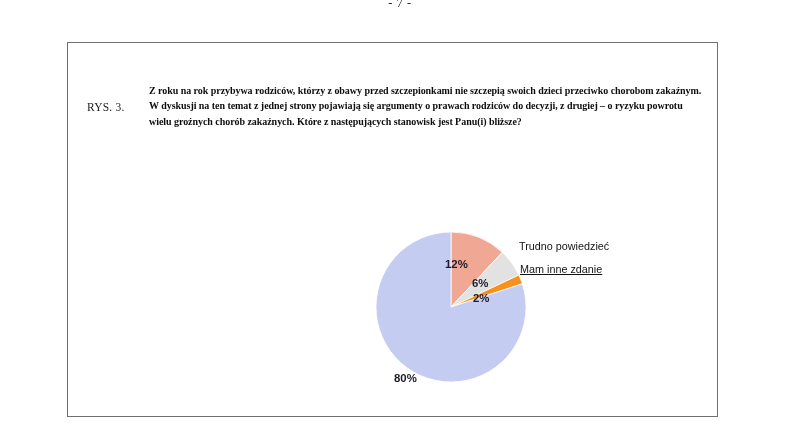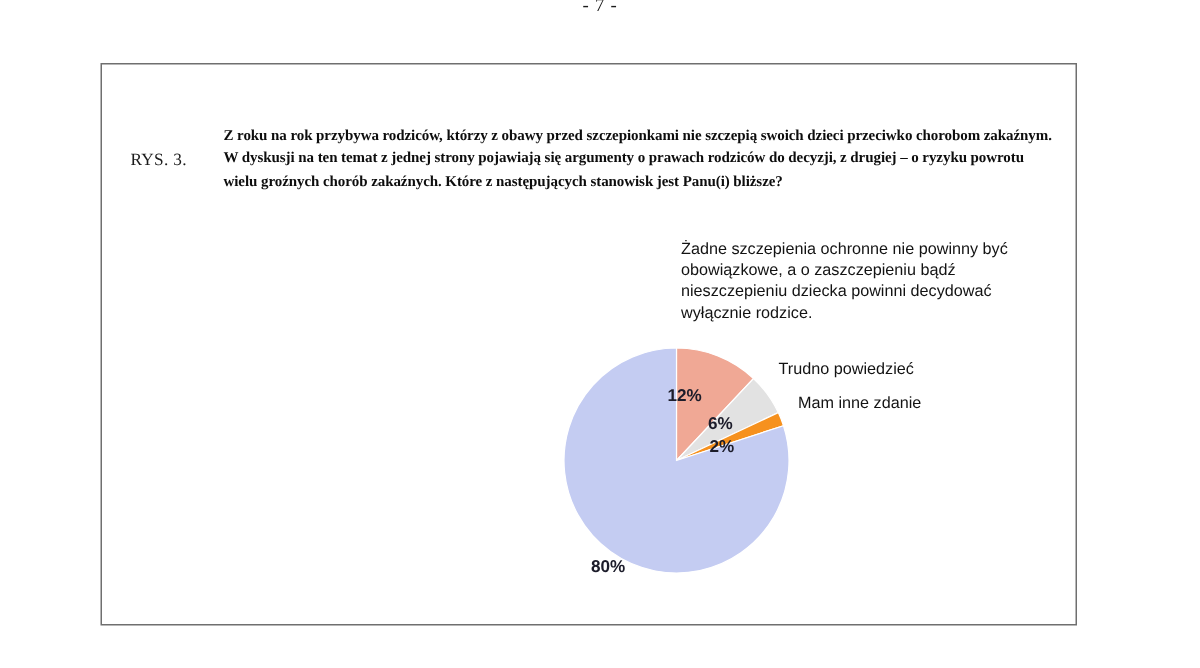--- a/index.html
+++ b/index.html
@@ -123,21 +123,21 @@
     line-height: 14.2px;
     white-space: pre-line;
   }
   #cat-0 {           
     left: 386px;
     top: 116px;
     width: 250px;
     text-align: left;
   }
   #cat-1 { left: 451px; top: 196px; }   
-  #cat-2 { left: 464px; top: 219px; }   
+  #cat-2 { left: 452px; top: 219px; text-decoration: underline; }   
   #cat-3 {                               
     left: 17px;
     top: 288px;
     width: 290px;
   }
 </style>
 </head>
 <body>
 
 <div id="page">
@@ -161,19 +161,18 @@
             <path d="M 76 76 L 143.86 44.07 A 75 75 0 0 1 147.33 52.82 Z" fill="#F6911E" stroke="#ffffff" stroke-width="0.8"></path>
             <path d="M 76 76 L 147.33 52.82 A 75 75 0 1 1 76.00 1.00 Z" fill="#C4CCF2" stroke="#ffffff" stroke-width="0.8"></path>
           </g>
       </svg>
 
       <div class="pct-label" id="pct-0">12%</div>
       <div class="pct-label" id="pct-1">6%</div>
       <div class="pct-label" id="pct-2">2%</div>
       <div class="pct-label" id="pct-3">80%</div>
 
-      <div class="cat-label" id="cat-0">Żadne szczepienia ochronne nie powinny być obowiązkowe, a o zaszczepieniu bądź nieszczepieniu dziecka powinni decydować wyłącznie rodzice.</div>
       <div class="cat-label" id="cat-1">Trudno powiedzieć</div>
       <div class="cat-label" id="cat-2">Mam inne zdanie</div>
 
     </div>
   </div>
 </div>
 
 </body></html>

